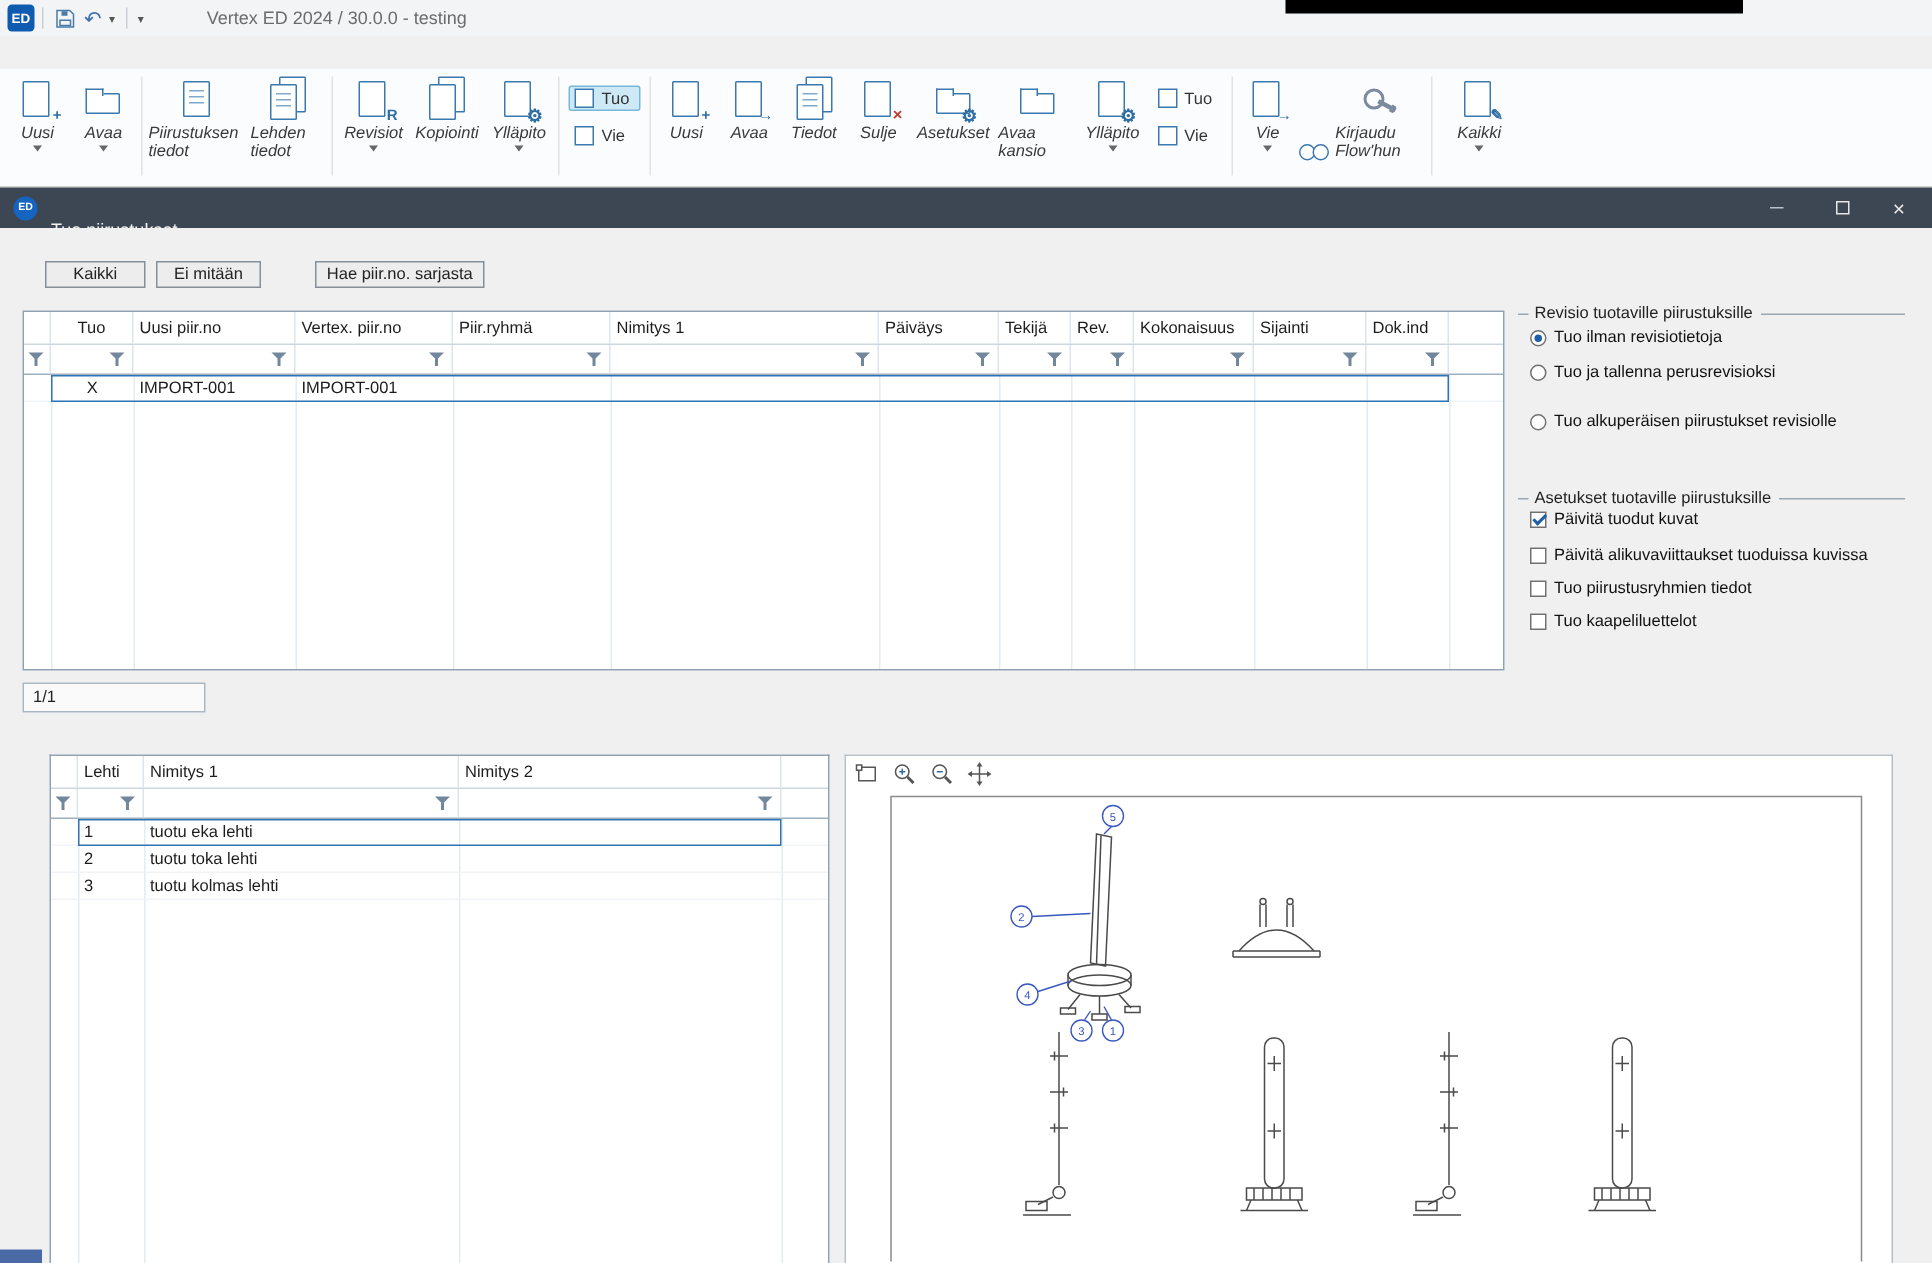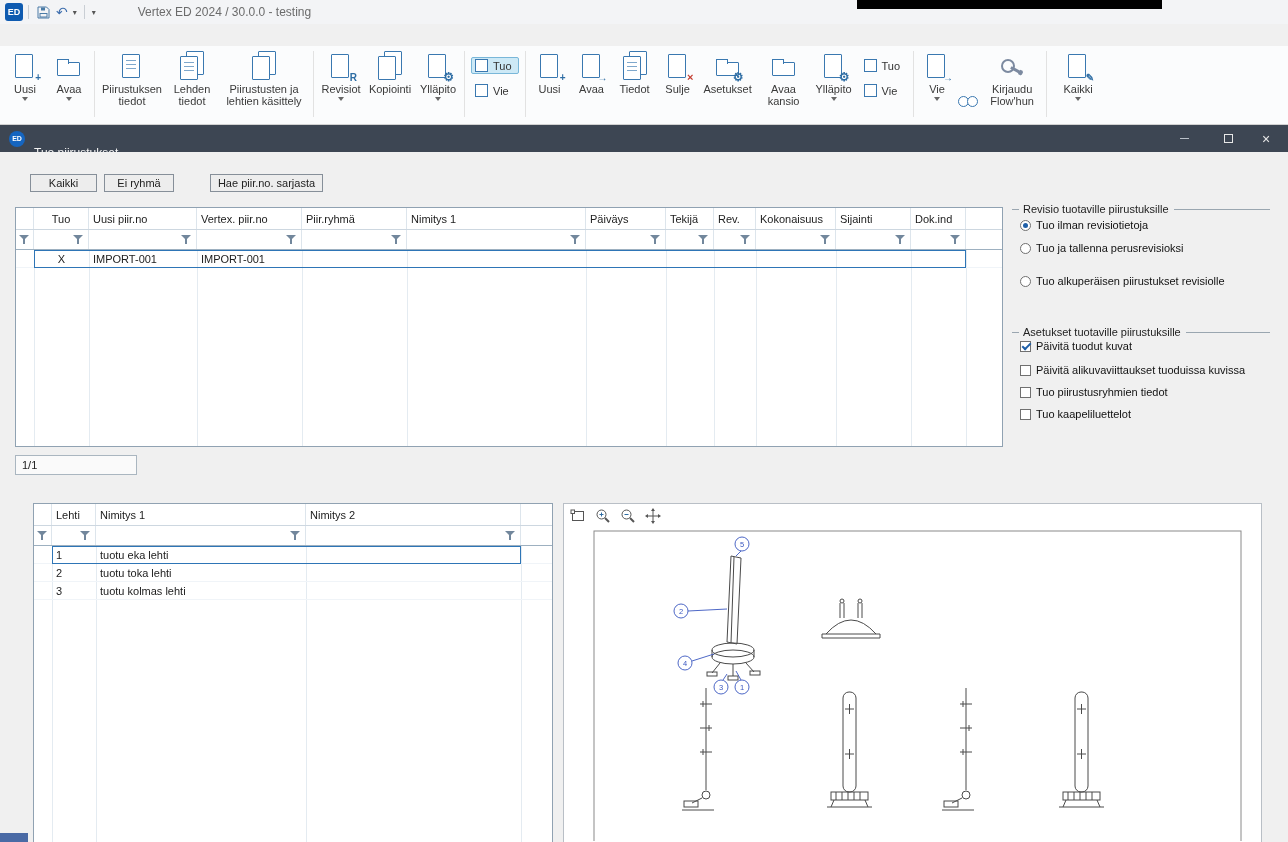--- a/index.html
+++ b/index.html
@@ -17,21 +17,21 @@
 
   
   .tabbar { position:absolute; top:24px; left:0; right:0; height:22px; background:#fff; border-bottom:1px solid #dcdcdc; display:flex; align-items:stretch; font-size:12px; }
   .tab-file { width:58px; background:#1a72c4; color:#fff; display:flex; align-items:center; justify-content:center; }
   .tab { padding:0 17px; display:flex; align-items:center; color:#222; }
   .tab.active { border:1px solid #d8d8d8; border-bottom:1px solid #fff; color:#17406b; }
 
   
   .ribbon { position:absolute; top:46px; left:0; right:0; height:79px; background:#fbfcfd; border-bottom:1px solid #d2d2d2; display:flex; align-items:flex-start; padding:3px 0 0 3px; }
   .rbtn { display:flex; flex-direction:column; align-items:center; padding:2px 1px; min-width:40px; flex:none; }
-  .rlabel { font-size:11px; line-height:12px; color:#3a3a3a; text-align:center; margin-top:2px; }
+  .rlabel { font-size:11px; line-height:12px; color:#3a3a3a; text-align:left; margin-top:2px;font-style:italic; }
   .rarrow { width:0; height:0; border-left:3.5px solid transparent; border-right:3.5px solid transparent; border-top:4px solid #666; margin-top:2px; }
   .rsep { width:1px; height:66px; background:#e2e2e2; margin:2px 3px 0 3px; flex:none; }
   .ricon { position:relative; width:28px; height:30px; flex:none; }
   .ricon .doc { position:absolute; left:4px; top:3px; width:18px; height:24px; background:#fff; border:1px solid #3a78b0; border-radius:1px; }
   .ricon .doc.back { left:8px; top:0; }
   .ricon .doc.front { left:2px; top:5px; }
   .doc.lined::after { content:""; position:absolute; left:3px; top:5px; width:10px; height:1px; background:#7fa8cc; box-shadow:0 4px 0 #7fa8cc, 0 8px 0 #7fa8cc; }
   .ricon .fol { position:absolute; left:2px; top:11px; width:23px; height:14px; border:1px solid #3a78b0; background:#fff; border-radius:1px; }
   .ricon .fol::before { content:""; position:absolute; left:-1px; top:-4px; width:10px; height:4px; border:1px solid #3a78b0; border-bottom:none; background:#fff; }
   .ov { position:absolute; right:-2px; bottom:-2px; font-size:10px; line-height:1; color:#2e6da4; font-weight:bold; background:transparent; }
@@ -153,27 +153,20 @@
         </span>
       <span class="rlabel">Piirustuksen tiedot</span>
     </div>
     <div class="rbtn" style="width:52px">
       <span class="ricon">
           <span class="doc back"></span>
           <span class="doc front lined"></span>
         </span>
       <span class="rlabel">Lehden tiedot</span>
     </div>
-    <div class="rbtn" style="width:92px">
-      <span class="ricon">
-          <span class="doc back"></span>
-          <span class="doc front"></span>
-        </span>
-      <span class="rlabel">Piirustusten ja lehtien käsittely</span>
-    </div>
     <div class="rsep"></div>
     <div class="rbtn" style="width:48px">
       <span class="ricon">
           <span class="doc"></span>
           <span class="ov">R</span>
         </span>
       <span class="rlabel">Revisiot</span>
       <span class="rarrow"></span>
     </div>
     <div class="rbtn" style="width:50px">
@@ -297,21 +290,21 @@
       </span>
     <span class="wbtn max">
         <span class="maxbox"></span>
       </span>
     <span class="wbtn close">×</span>
   </div>
 
   <div class="dbody">
 
     <div class="abtn" style="left:30px;width:67px">Kaikki</div>
-    <div class="abtn" style="left:104px;width:70px">Ei ryhmä</div>
+    <div class="abtn" style="left:104px;width:70px">Ei mitään</div>
     <div class="abtn" style="left:210px;width:113px">Hae piir.no. sarjasta</div>
 
     <div class="tbl main-tbl">
       <div class="thead">
         <div class="th mc0"></div>
         <div class="th mc1" style="justify-content:center;padding-left:0">Tuo</div>
         <div class="th mc2">Uusi piir.no</div>
         <div class="th mc3">Vertex. piir.no</div>
         <div class="th mc4">Piir.ryhmä</div>
         <div class="th mc5">Nimitys 1</div>

